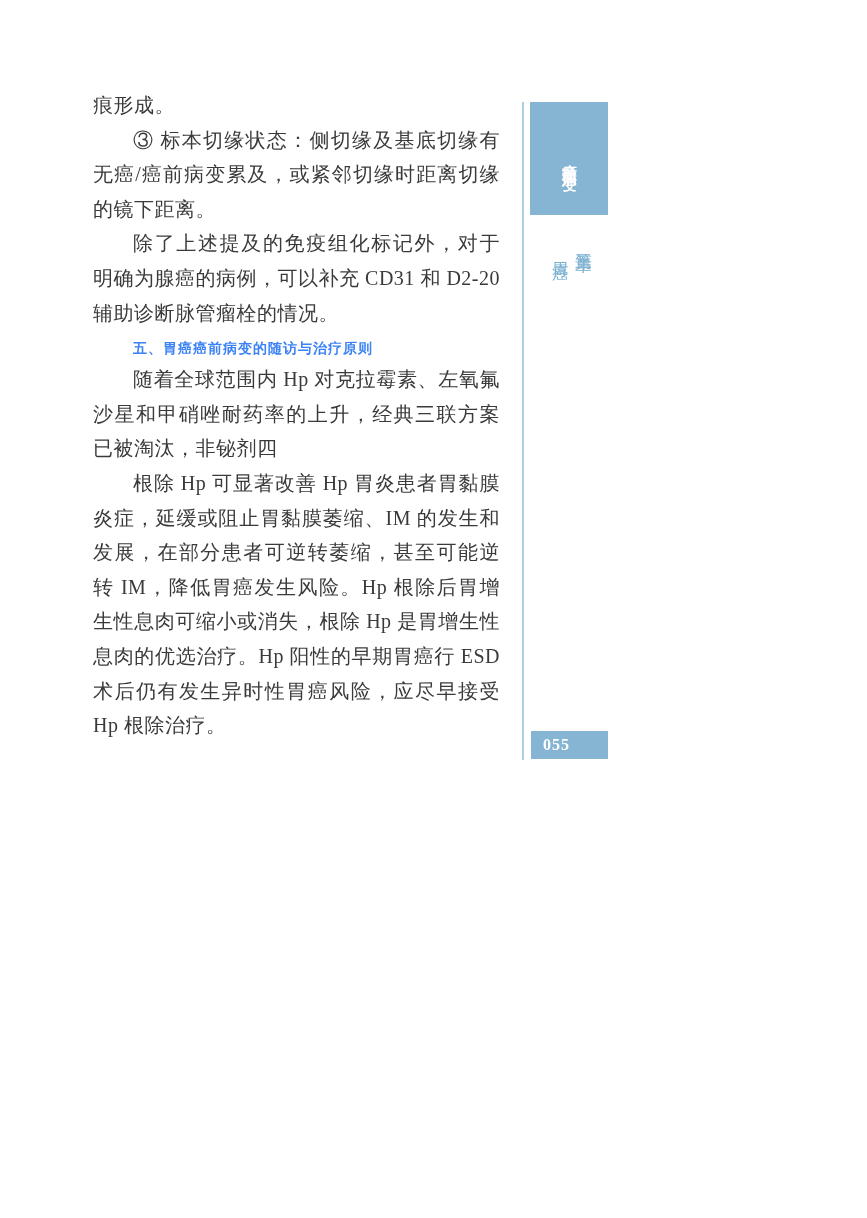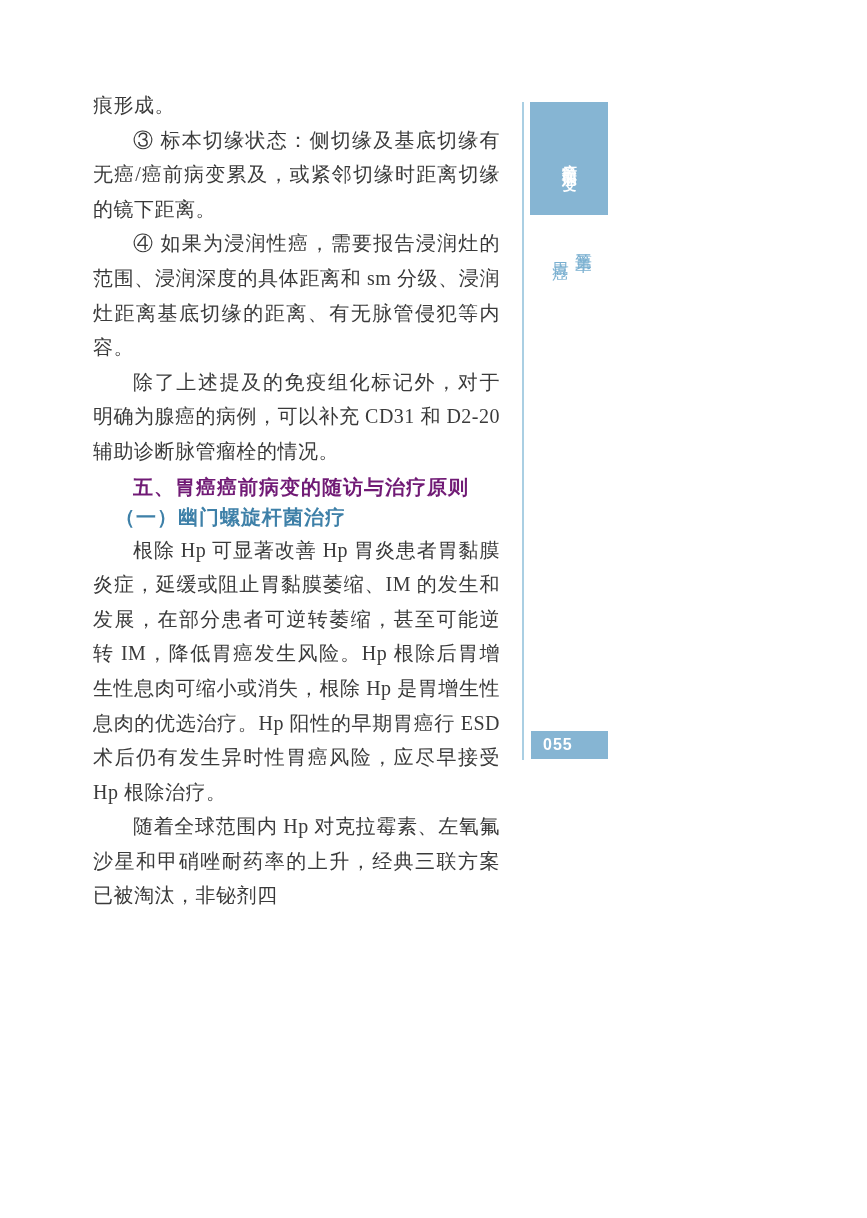--- a/index.html
+++ b/index.html
@@ -23,24 +23,24 @@
   }
   .block.body {
     font-size: 20px;
     line-height: 34.6px;
     text-align: justify;
     color: #3a3a3a;
     letter-spacing: 0.5px;
   }
   .block.body.indent { text-indent: 2em; }
   .block.heading1 {
-    font-size: 20px;
+    font-size: 14px;
     line-height: 28px;
     font-weight: bold;
-    color: #701a75;
+    color: #3b82f6;
     margin: 4px 0 0 40px;
     letter-spacing: 1px;
     font-family: "Liberation Sans", "DejaVu Sans", sans-serif;
   }
   .block.heading2 {
     font-size: 20px;
     line-height: 28px;
     font-weight: bold;
     color: #3e80a8;
     margin: 2px 0 2px 22px;
@@ -95,38 +95,36 @@
     top: 731px;
     width: 77px;
     height: 28px;
     background: #86b5d3;
     color: #ffffff;
     font-weight: bold;
     font-size: 16px;
     line-height: 28px;
     padding-left: 12px;
     letter-spacing: 1px;
-    font-family: Liberation Sans, sans-serif;
+    font-family: Liberation Serif, serif;
   }
 </style>
 </head>
 <body>
 
 <div class="page">
 
   <div class="main-column">
     <div>
         <div class="block body">痕形成。</div>
         <div class="block body indent">③ 标本切缘状态：侧切缘及基底切缘有无癌/癌前病变累及，或紧邻切缘时距离切缘的镜下距离。</div>
-        <div class="block body indent">④ 如果为浸润性癌，需要报告浸润灶的范围、浸润深度的具体距离和 sm 分级、浸润灶距离基底切缘的距离、有无脉管侵犯等内容。</div>
         <div class="block body indent">除了上述提及的免疫组化标记外，对于明确为腺癌的病例，可以补充 CD31 和 D2-20 辅助诊断脉管瘤栓的情况。</div>
         <div class="block heading1">五、胃癌癌前病变的随访与治疗原则</div>
-        <div class="block heading2">（一）幽门螺旋杆菌治疗</div>
+        <div class="block body indent">随着全球范围内 Hp 对克拉霉素、左氧氟沙星和甲硝唑耐药率的上升，经典三联方案已被淘汰，非铋剂四</div>
         <div class="block body indent">根除 Hp 可显著改善 Hp 胃炎患者胃黏膜炎症，延缓或阻止胃黏膜萎缩、IM 的发生和发展，在部分患者可逆转萎缩，甚至可能逆转 IM，降低胃癌发生风险。Hp 根除后胃增生性息肉可缩小或消失，根除 Hp 是胃增生性息肉的优选治疗。Hp 阳性的早期胃癌行 ESD 术后仍有发生异时性胃癌风险，应尽早接受 Hp 根除治疗。</div>
-        <div class="block body indent">随着全球范围内 Hp 对克拉霉素、左氧氟沙星和甲硝唑耐药率的上升，经典三联方案已被淘汰，非铋剂四</div>
       </div>
   </div>
 
   <div class="sidebar-rule"></div>
 
   <div class="chapter-tab">
     <span class="tab-label">癌前病变</span>
   </div>
 
   <div class="chapter-label">

